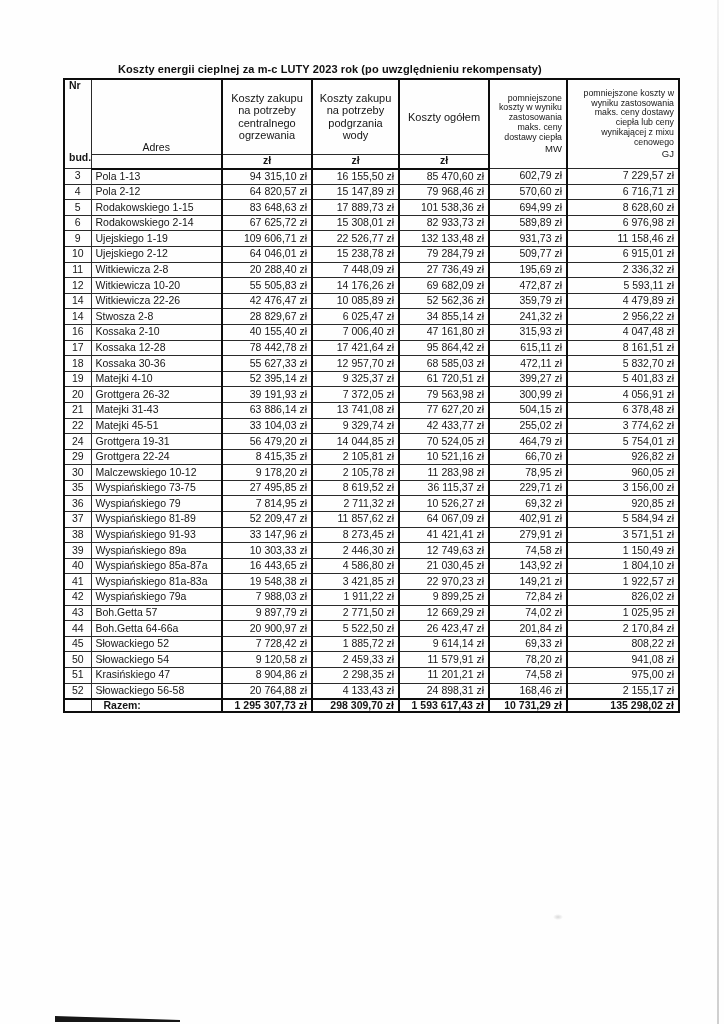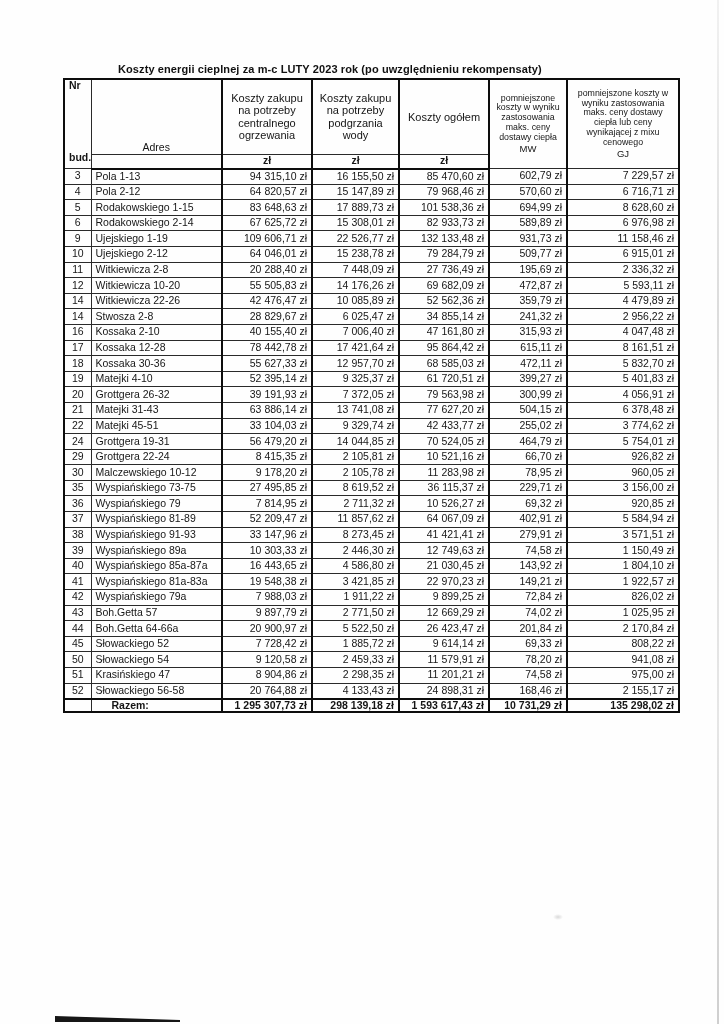--- a/index.html
+++ b/index.html
@@ -39,29 +39,29 @@
   col.c-gj{width:112px}
   
   .vthick{border-left:2px solid #0d0d0d !important;}
   tr.unit-row td{border-bottom:2px solid #0d0d0d;}
   tr.totals-row td{border-top:2px solid #0d0d0d;font-weight:bold;}
   
   th.h-nr{vertical-align:top;height:88px;padding:2px 2px;}
   .nrwrap{display:flex;flex-direction:column;justify-content:space-between;height:84px;font-weight:bold;font-size:10.5px;text-align:left;gap:12px;}
   th.h-adres{vertical-align:bottom;text-align:center;font-weight:bold;padding-bottom:1px;}
   th.h-cost{vertical-align:middle;text-align:center;font-weight:bold;font-size:11px;padding:2px 6px;}
-  th.h-small{vertical-align:middle;text-align:center;font-weight:bold;font-size:8.8px;padding:2px 3px;line-height:1.22;}
+  th.h-small{vertical-align:middle;text-align:right;font-weight:bold;font-size:8.8px;padding:2px 3px;line-height:1.22;}
   th.h-small .unit{display:block;font-size:9.5px;margin-top:1px;}
   tr.unit-row td{text-align:center;font-weight:bold;height:13px;font-size:10.5px;padding:0;}
   
   tbody tr{height:15.6px;}
   td.nr{text-align:center;padding:0 1px;}
   td.adres{text-align:left;padding-left:4px;white-space:nowrap;}
   td.num{text-align:right;padding-right:5px;white-space:nowrap;}
-  tr.totals-row td.label{text-align:left;padding-left:20px;}
+  tr.totals-row td.label{text-align:left;padding-left:12px;}
   
   .scan-edge-right{
     position:absolute;top:0;right:5px;width:2px;height:1024px;
     background:linear-gradient(#f1f1f1,#dcdcdc 30%,#e6e6e6 70%,#cfcfcf);
     pointer-events:none;
   }
   .scan-edge-bottom{
     position:absolute;left:55px;bottom:2px;width:125px;height:7px;
     background:#161616;
     clip-path:polygon(0 15%,100% 72%,100% 100%,0 100%);
@@ -457,21 +457,21 @@
       <td class="num vthick">24 898,31 zł</td>
       <td class="num vthick">168,46 zł</td>
       <td class="num vthick">2 155,17 zł</td>
     </tr>
   </tbody>
     <tfoot>
       <tr class="totals-row">
         <td></td>
         <td class="label">Razem:</td>
         <td class="num vthick">1 295 307,73 zł</td>
-        <td class="num vthick">298 139,18 zł</td>
+        <td class="num vthick">298 309,70 zł</td>
         <td class="num vthick">1 593 617,43 zł</td>
         <td class="num vthick">10 731,29 zł</td>
         <td class="num vthick">135 298,02 zł</td>
       </tr>
     </tfoot>
   </table>
 
   <div class="scan-edge-right"></div>
   <div class="scan-edge-bottom"></div>
   <div class="scan-smudge"></div>

